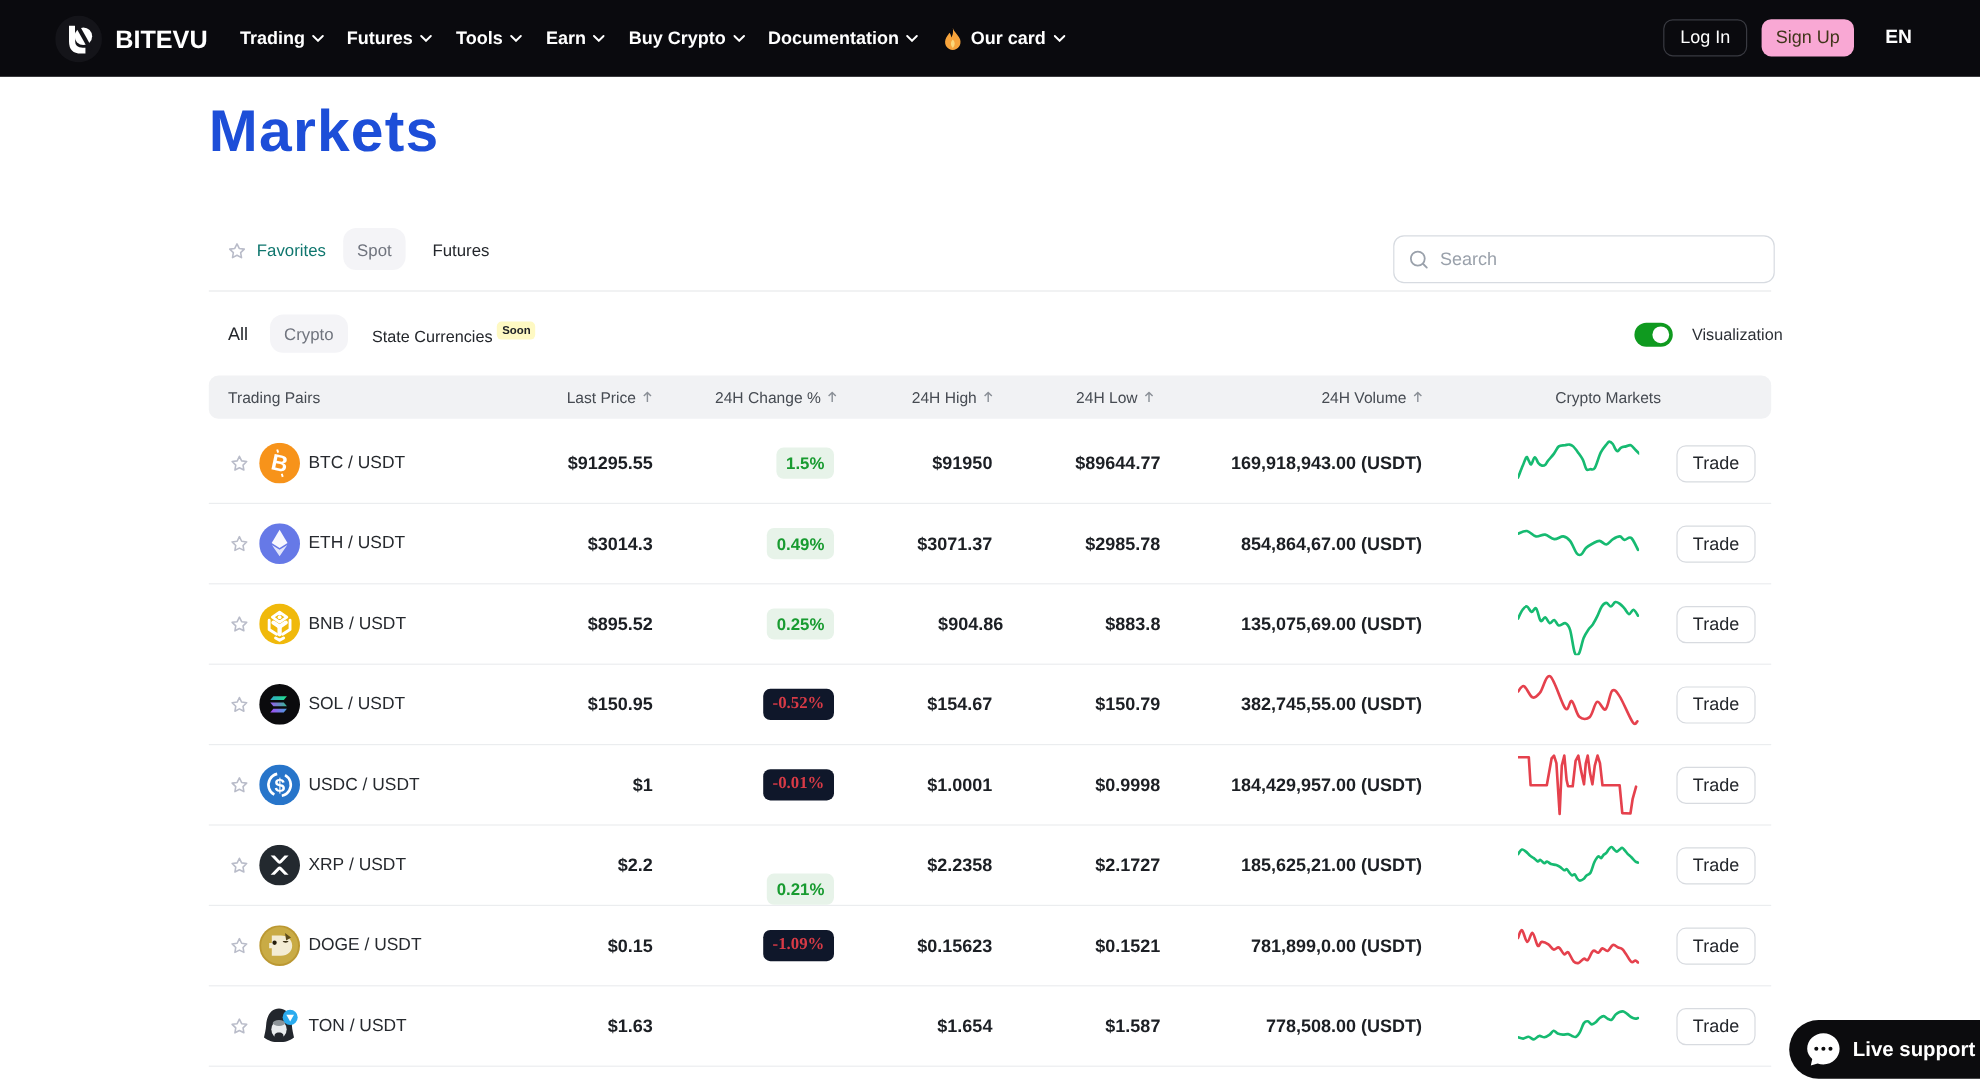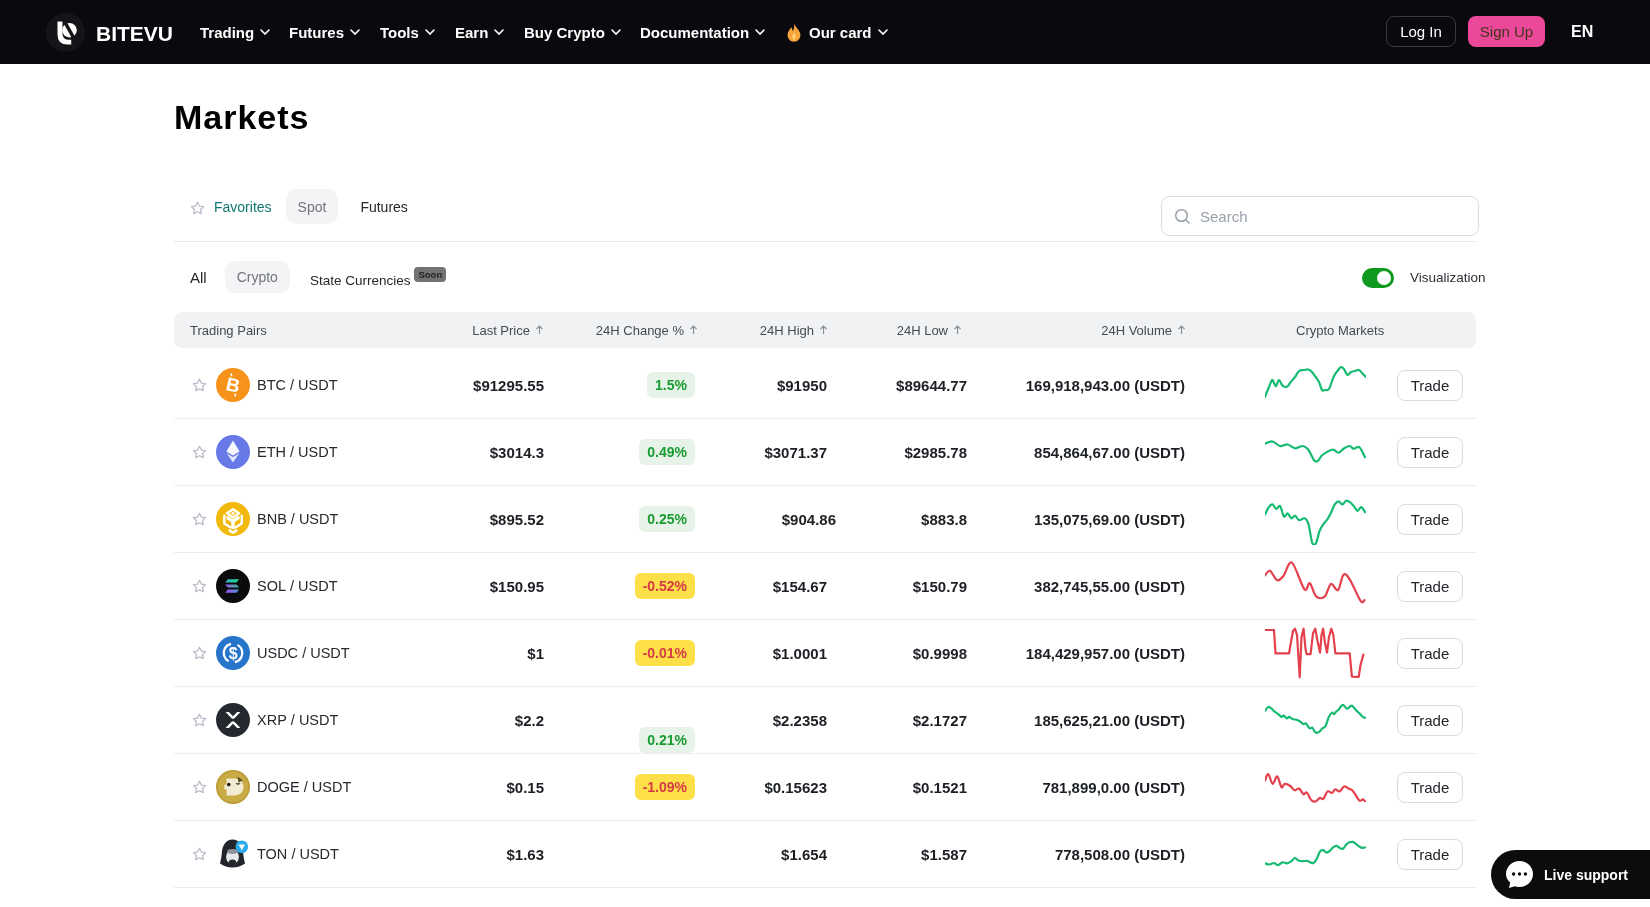--- a/index.html
+++ b/index.html
@@ -6,64 +6,64 @@
 html,body { width:1650px; height:907px; background:#fff; font-family:"Liberation Sans", sans-serif; overflow:hidden; }
 
 .nav { height:64px; background:#0a0a0e; position:relative; }
 .nav * { position:absolute; }
 .logo-svg { width:39px; height:39px; left:46px; top:13px; }
 .brand { color:#fff; font-size:21px; font-weight:bold; letter-spacing:0; left:96px; top:22px; }
 .mitem { color:#fff; font-size:15px; font-weight:bold; display:flex; align-items:center; white-space:nowrap; top:0; height:64px; }
 .mitem svg, .mitem b { position:static; }
 .carow { margin-left:6px; display:block; }
 .btn-login { left:1386px; top:16px; width:70px; height:31px; border:1px solid #393a41; border-radius:8px; color:#fff; font-size:15px; display:flex; align-items:center; justify-content:center; }
-.btn-signup { left:1468px; top:16px; width:77px; height:31px; background:#ec4899; border-radius:8px; color:#40351a; font-size:15px; display:flex; align-items:center; justify-content:center; }
+.btn-signup { left:1468px; top:16px; width:77px; height:31px; background:#f9a8d4; border-radius:8px; color:#40351a; font-size:15px; display:flex; align-items:center; justify-content:center; }
 .en { color:#fff; font-size:16px; font-weight:bold; left:1571px; top:23px; }
 .flame { margin-right:7px; display:block; }
 
 .wrap { width:1302px; margin:0 auto; }
-h1 { font-size:34px; font-weight:bold; color:#000000; padding-top:34px; letter-spacing:1px; }
+h1 { font-size:49px; font-weight:bold; color:#1d4ed8; padding-top:18px; letter-spacing:1px; }
 .tabs { display:flex; align-items:center; margin-top:52px; padding-left:16px; }
 .tab-fav { display:flex; align-items:flex-end; color:#0f766e; font-size:14px; }
 .tab-fav svg { margin-right:9px; display:block; }
 .pill-tab { background:#f4f4f7; border-radius:11px; color:#70747e; font-size:14px; padding:0 12px; height:35px; display:flex; align-items:center; margin-left:14px; }
 .tab-plain { color:#23262b; font-size:14px; margin-left:22px; }
 .search { position:absolute; right:171px; top:196px; width:318px; height:40px; border:1px solid #d7dbe1; border-radius:9px; display:flex; align-items:center; padding:0 12px; }
 .search span { color:#9aa1ab; font-size:15px; margin-left:9px; }
 .divider { height:1px; background:#e8e9ec; margin-top:17px; }
 .filters { display:flex; align-items:center; margin-top:18px; position:relative; height:34px; }
 .f-all { color:#23262b; font-size:15px; margin-left:16px; }
 .f-crypto { background:#f4f4f7; border-radius:11px; color:#70747e; font-size:14px; padding:0 12px; min-width:64px; justify-content:center; height:32px; display:flex; align-items:center; margin-left:18px; }
 .f-state { color:#23262b; font-size:13.5px; margin-left:20px; }
-.soon { display:inline-block; background:#737373; color:#212428; font-size:9.5px; font-weight:bold; border-radius:4px; padding:2px 4px; vertical-align:7px; margin-left:4px; }
+.soon { display:inline-block; background:#fef9c3; color:#212428; font-size:9.5px; font-weight:bold; border-radius:4px; padding:2px 4px; vertical-align:7px; margin-left:4px; }
 .vis { position:absolute; right:0; top:0; height:34px; width:240px; }
 .toggle { width:32px; height:20px; background:#0f9a1f; border-radius:10px; position:absolute; left:126px; top:8px; }
 .toggle::after { content:""; position:absolute; width:14px; height:14px; background:#fff; border-radius:50%; right:3px; top:3px; }
 .vis span { color:#2c3036; font-size:13.5px; position:absolute; left:174px; top:10px; }
 
 .thead { margin-top:18px; margin-bottom:4px; height:36px; background:#f1f2f4; border-radius:8px; display:flex; align-items:center; font-size:13px; color:#464b52; position:relative; }
 .hc { position:absolute; display:flex; align-items:center; }
 .arr { margin-left:5px; display:block; }
 .row { height:67px; border-bottom:1px solid #ebedef; position:relative; }
 .cell { position:absolute; top:0; height:100%; display:flex; align-items:center; }
 .star { left:18px; }
 .coin { left:42px; }
 .pair { left:83px; font-size:14.5px; color:#26292e; }
 .pair span { color:#26292e; }
 .num { font-size:15px; font-weight:bold; color:#1c1f24; justify-content:flex-end; }
 .chg { justify-content:flex-end; }
 .chip { font-size:14px; font-weight:bold; border-radius:6px; padding:5px 8px; }
 .chip.g { background:#e7f3e9; color:#189b30; }
-.chip.r { background:#fde047; color:#d73a46; }
+.chip.r { background:#0f172a; color:#d73a46;font-family:Liberation Serif, serif; }
 .spark { left:1091px; width:101px; justify-content:center; }
 .trade { left:1223px; }
 .trade a { width:66px; height:31px; border:1px solid #d8dbe0; border-radius:8px; display:flex; align-items:center; justify-content:center; font-size:15px; color:#23262b; background:#fff; }
 
 .live { position:fixed; left:1491px; top:850px; width:200px; height:49px; background:#0c0c0e; border-radius:25px; display:flex; align-items:center; padding-left:13px; }
-.live span { color:#fff; font-size:14px; font-weight:bold; margin-left:9px; }
+.live span { color:#fff; font-size:17px; font-weight:bold; margin-left:9px; }
 </style>
 </head>
 <body>
 <div class="nav">
   <svg class="logo-svg" viewBox="0 0 39 39">
     <circle cx="19.5" cy="19.5" r="19.5" fill="#141419"></circle>
     <circle cx="23.5" cy="17.2" r="7.3" fill="#fff"></circle>
     <path d="M11.5 8.5 L16.5 8.5 L16.5 20.5 Q16.5 26.8 23 26.8 L25.2 26.8 L25.2 31.6 L21.5 31.6 Q11.5 31.6 11.5 21.5 Z" fill="#fff"></path>
     <line x1="17.6" y1="6.8" x2="29.8" y2="28.6" stroke="#141419" stroke-width="3.4"></line>
   </svg>

